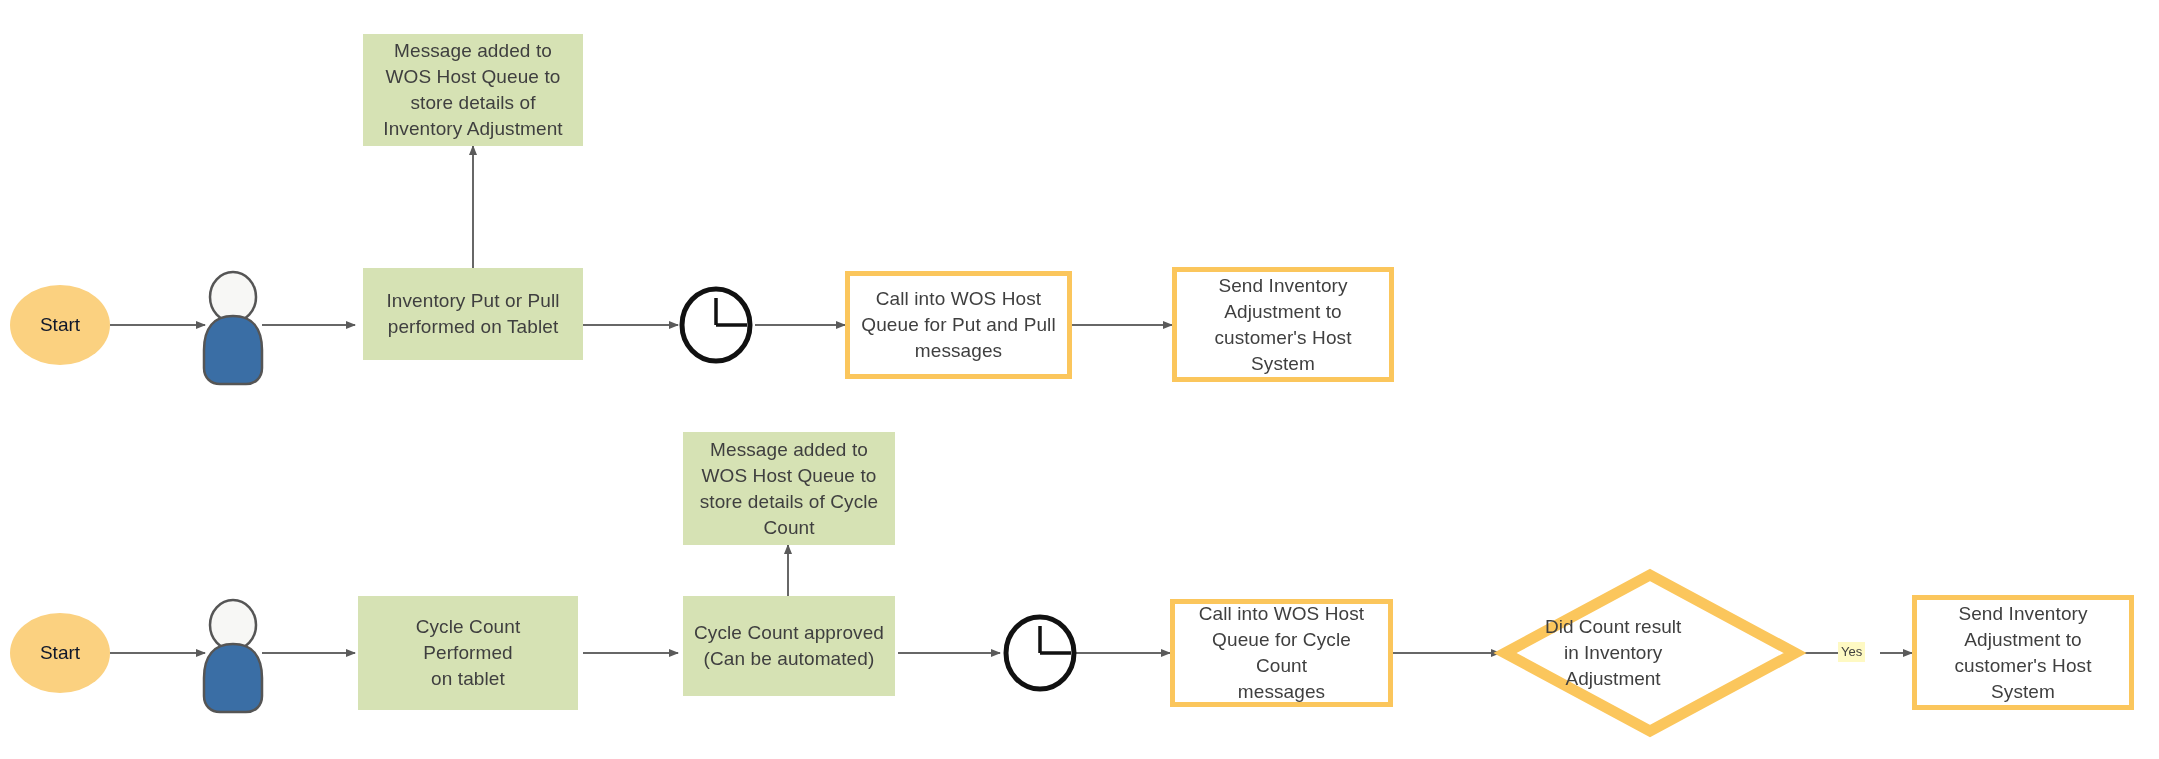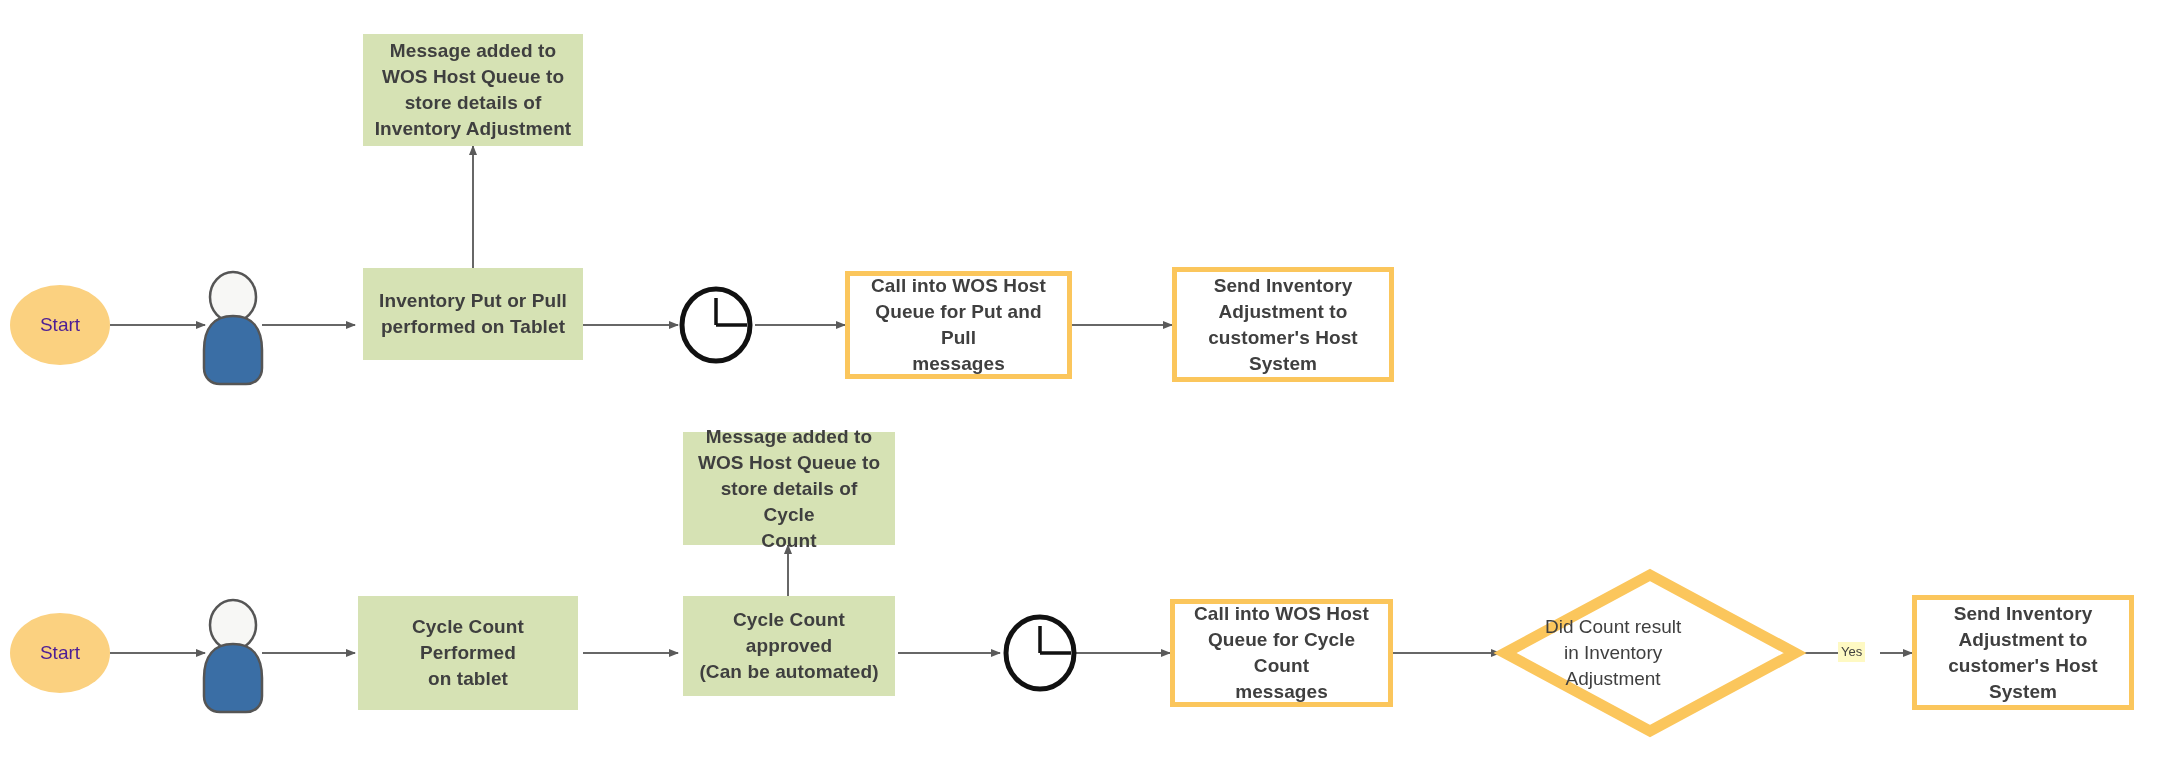--- a/index.html
+++ b/index.html
@@ -44,30 +44,29 @@
     background: #d6e2b4;
     border: 1px solid #d6e2b4;
   }
   .proc-yellow {
     background: #ffffff;
     border: 5px solid #fbc65c;
   }
   .node .label {
     padding: 0 10px;
     white-space: pre-line;
-    font-weight: bold;
   }
   .start-ellipse {
     position: absolute;
     background: #fbd180;
     border-radius: 50%;
     display: flex;
     align-items: center;
     justify-content: center;
-    color: #4c1d95;
+    color: #0f172a;
     font-size: 19px;
   }
   .edge-label {
     position: absolute;
     color: #3f3f3f;
     font-size: 13px;
     background: #fef9c3;
     padding: 0 3px;
     line-height: 20px;
   }

